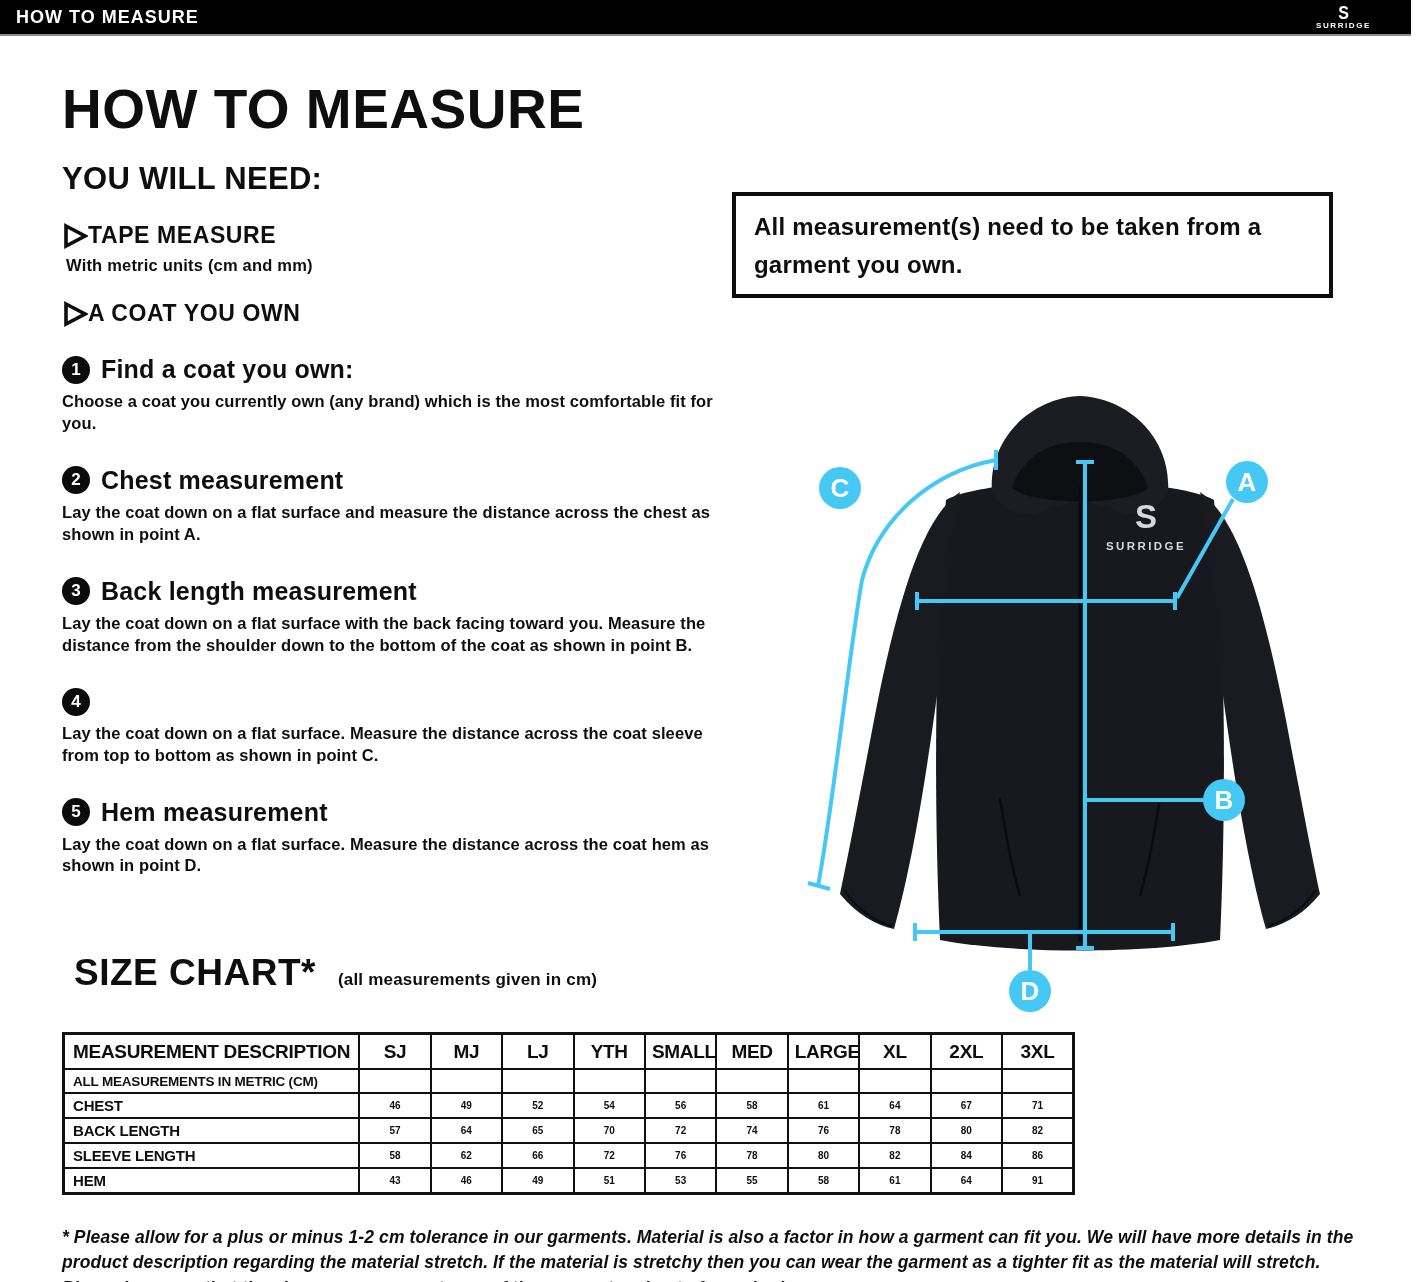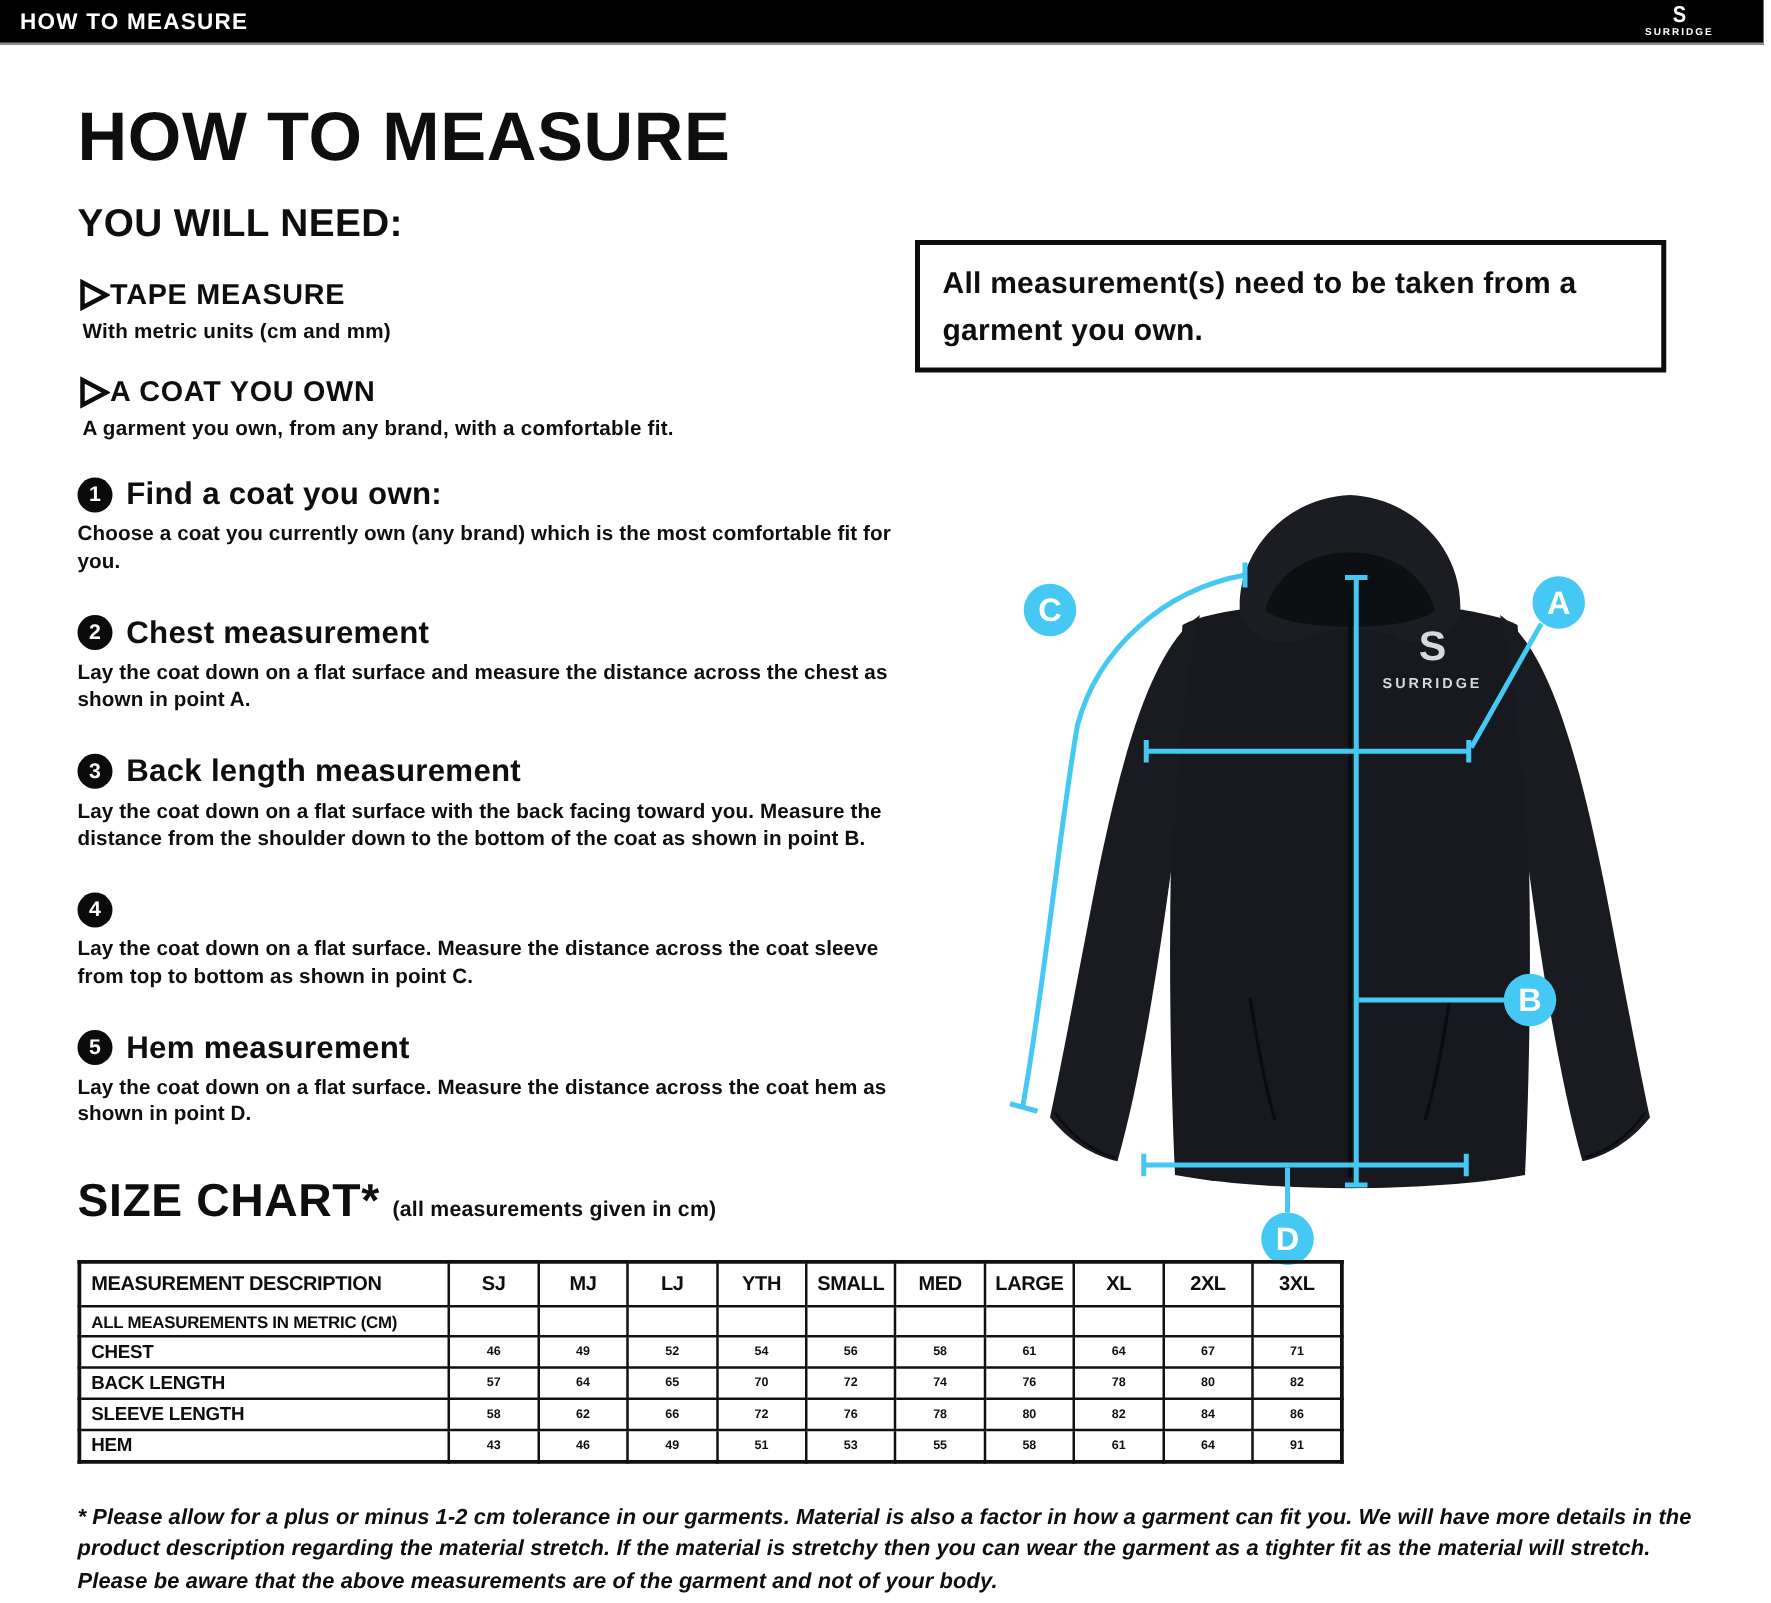--- a/index.html
+++ b/index.html
@@ -46,30 +46,30 @@
 
   
   .jacket-wrap { position:absolute; left:760px; top:380px; width:640px; height:660px; }
   .marker-letter { font-weight:bold; font-size:26px; fill:#ffffff; font-family:"Liberation Sans",sans-serif; }
   .chest-logo-s { font-weight:800; font-size:33px; fill:#d6d9dc; font-family:"Liberation Sans",sans-serif; }
   .chest-logo-name { font-weight:bold; font-size:11.5px; fill:#d6d9dc; letter-spacing:2.4px; font-family:"Liberation Sans",sans-serif; }
 
   
   .size-section { position:absolute; left:62px; top:940px; width:1312px; }
   .size-title-row { display:flex; align-items:baseline; }
-  .size-title { font-size:37px; font-weight:800; margin:0; letter-spacing:0.5px; }
+  .size-title { font-size:37px; font-weight:800; margin:12px; letter-spacing:0.5px; }
   .size-subtitle { font-size:17px; font-weight:800; margin-left:10px; letter-spacing:0.2px; }
 
   table.size-table {
     margin-top:26px; border-collapse:collapse; table-layout:fixed; width:1013px;
     border:3px solid #111;
   }
   .size-table th, .size-table td { border:2px solid #111; overflow:hidden; white-space:nowrap; }
   .size-table th {
-    font-size:16px; font-weight:800; text-align:center; padding:4px 6px; letter-spacing:-0.3px; height:25px;
+    font-size:19px; font-weight:800; text-align:center; padding:4px 6px; letter-spacing:-0.3px; height:25px;
   }
   .size-table th.col-desc { text-align:left; padding-left:8px; }
   .size-table td.metric-label {
     font-size:13.5px; font-weight:800; text-align:left; padding:2px 8px; letter-spacing:-0.2px; height:18px;
   }
   .size-table td.row-label { font-size:15px; font-weight:800; text-align:left; padding:2px 8px; letter-spacing:-0.2px; height:19px; }
   .size-table td.size-cell { font-size:10px; font-weight:bold; text-align:center; padding:2px 4px; }
 
   .disclaimer {
     margin-top:30px; font-size:17.5px; font-weight:bold; font-style:italic;
@@ -103,21 +103,20 @@
       <div class="need-desc">With metric units (cm and mm)</div>
     </div>
 
     <div class="need">
       <div class="need-head">
         <svg class="tri-icon" viewBox="0 0 26 26">
           <polygon points="4,3 23,13 4,23" fill="#ffffff" stroke="#0d0d0d" stroke-width="3.6" stroke-linejoin="miter"></polygon>
         </svg>
         <span>A COAT YOU OWN</span>
       </div>
-      <div class="need-desc">A garment you own, from any brand, with a comfortable fit.</div>
     </div>
 
     <div class="step" style="margin-top:28px;">
       <div class="step-head">
         <span class="badge">1</span>
         <span>Find a coat you own:</span>
       </div>
       <div class="step-body">Choose a coat you currently own (any brand) which is the most comfortable fit for you.</div>
     </div>
 

